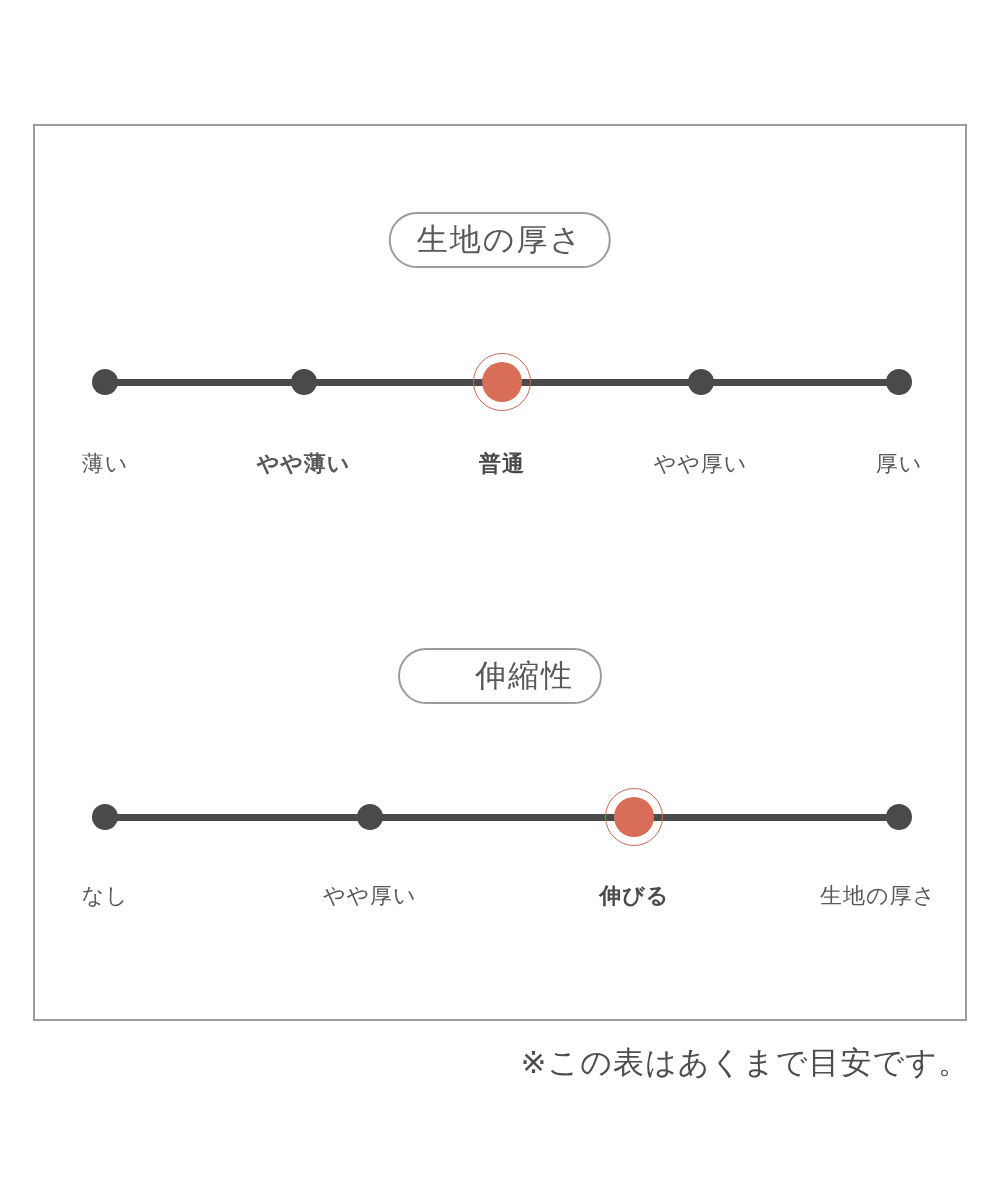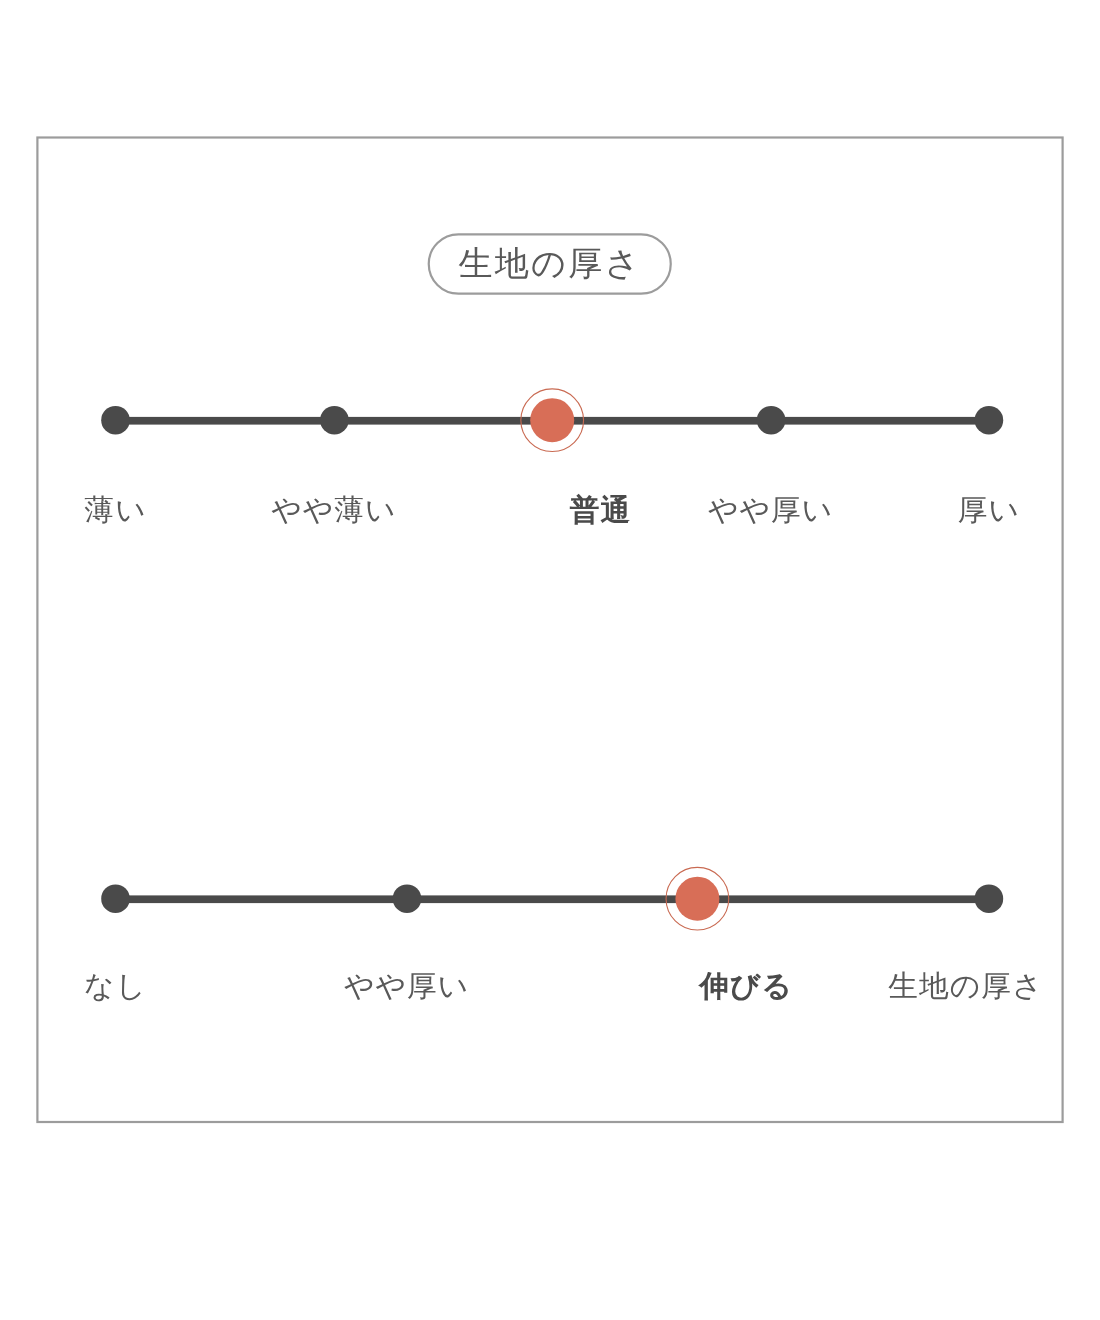--- a/index.html
+++ b/index.html
@@ -93,29 +93,28 @@
     left: 70px;
     width: 794px;
     height: 0;
   }
   .labels-row-0 { top: 338px; }
   .labels-row-1 { top: 770px; }
   .scale-label {
     position: absolute;
     top: 0;
     transform: translate(-50%, -50%);
-    font-size: 27px;
+    font-size: 22px;
     letter-spacing: 1px;
     color: var(--label-text, #595959);
     white-space: nowrap;
   }
   .scale-label.selected {
     font-weight: 700;
     color: var(--label-selected-text, #4a4a4a);
-    margin-left: 44px;
   }
   .footer-note {
     position: absolute;
     right: 30px;
     top: 1042px;
     font-size: 31px;
     letter-spacing: 1px;
     color: var(--footer-text, #4d4d4d);
     white-space: nowrap;
   }
@@ -134,37 +133,41 @@
         <div class="dot" style="left: 0%;"></div>
         <div class="dot" style="left: 25%;"></div>
         <div class="dot selected" style="left: 50%;">
           <div class="ring"></div>
         </div>
         <div class="dot" style="left: 75%;"></div>
         <div class="dot" style="left: 100%;"></div>
       </div>
     <div class="labels-row labels-row-0">
         <div class="scale-label" style="left: 0%;">薄い</div>
-        <div class="scale-label" style="left: 25%;">やや薄い</div>
+        <div class="scale-label" style="left: 25%; font-weight: bold;">やや薄い</div>
         <div class="scale-label selected" style="left: 50%;">普通</div>
         <div class="scale-label" style="left: 75%;">やや厚い</div>
         <div class="scale-label" style="left: 100%;">厚い</div>
       </div>
 
+    <div class="pill pill-1">
+      <span>伸縮性</span>
+    </div>
     <div class="scale-row scale-row-1">
         <div class="track"></div>
         <div class="dot" style="left: 0%;"></div>
         <div class="dot" style="left: 33.3333%;"></div>
         <div class="dot selected" style="left: 66.6667%;">
           <div class="ring"></div>
         </div>
         <div class="dot" style="left: 100%;"></div>
       </div>
     <div class="labels-row labels-row-1">
         <div class="scale-label" style="left: 0%;">なし</div>
         <div class="scale-label" style="left: 33.3333%;">やや厚い</div>
         <div class="scale-label selected" style="left: 66.6667%; font-family: Liberation Serif, serif;">伸びる</div>
         <div class="scale-label" style="left: 100%; margin-left: -20.9062px;">生地の厚さ</div>
       </div>
 
   </div>
 
+  <div class="footer-note">※この表はあくまで目安です。</div>
 </div>
 
 </body></html>

